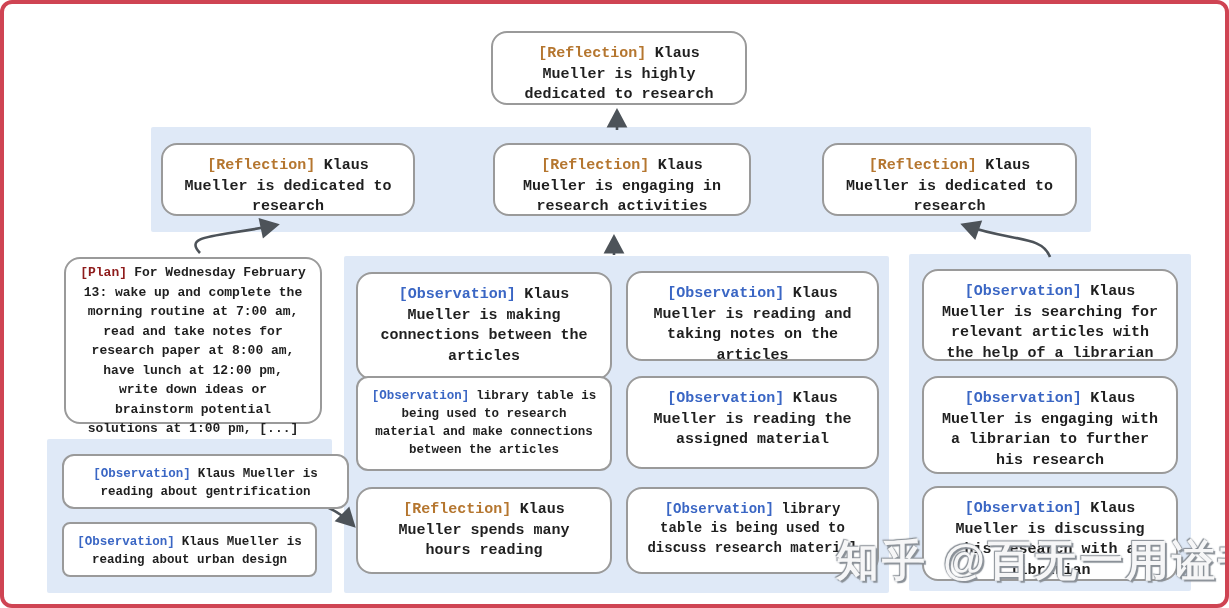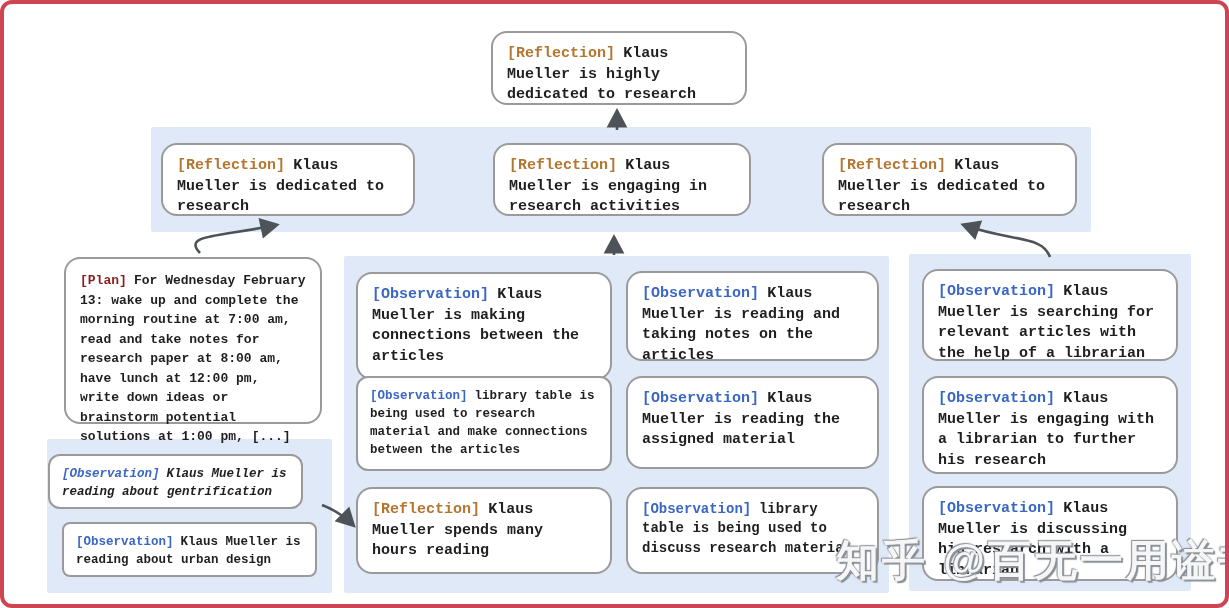--- a/index.html
+++ b/index.html
@@ -5,20 +5,21 @@
   html,body{margin:0;padding:0;background:#ffffff;}
   .frame{
     position:relative;
     width:1229px;height:608px;
     box-sizing:border-box;
     background:#ffffff;
     border:4px solid #cf4453;
     border-radius:12px;
     overflow:hidden;
     font-family:"Liberation Mono","DejaVu Sans Mono",monospace;
+    text-align:center;
   }
   .band{
     position:absolute;
     background:#dfe9f7;
     border-radius:2px;
   }
   .node{
     position:absolute;
     box-sizing:border-box;
     background:#ffffff;
@@ -30,21 +31,21 @@
     font-size:15px;
     line-height:1.38;
     z-index:10;
   }
   .node .tag{margin-right:0.55em;}
   .tag.reflection{color:#b5762f;}
   .tag.observation{color:#3a66c4;}
   .tag.plan{color:#8e1b1b;}
   .node.small{font-size:12.5px;border-radius:12px;padding:9px 12px;line-height:1.45;}
   .node.mid{font-size:14px;}
-  .node.plan-box{font-size:13px;line-height:1.5;padding:12px 14px;}
+  .node.plan-box{font-size:13px;line-height:1.5;padding:4px 14px;}
   .arrows{position:absolute;left:0;top:0;z-index:5;pointer-events:none;}
   .watermark{
     position:absolute;
     left:832px;top:528px;
     z-index:20;
     font-family:"Liberation Sans","DejaVu Sans",sans-serif;
     font-size:43px;
     font-weight:bold;
     letter-spacing:3px;
     color:rgba(255,255,255,0.92);
@@ -86,21 +87,21 @@
     <span class="tag reflection">[Reflection]</span><span>Klaus Mueller is engaging in research activities</span>
   </div>
   <div class="node" style="left:818px;top:139px;width:255px;height:73px;">
     <span class="tag reflection">[Reflection]</span><span>Klaus Mueller is dedicated to research</span>
   </div>
 
   <div class="node plan-box" style="left:60px;top:253px;width:258px;height:167px;">
     <span class="tag plan">[Plan]</span><span>For Wednesday February 13: wake up and complete the morning routine at 7:00 am, read and take notes for research paper at 8:00 am, have lunch at 12:00 pm, write down ideas or brainstorm potential solutions at 1:00 pm, [...]</span>
   </div>
 
-  <div class="node small" style="left:44px;top:450px;width:255px;height:55px;font-style:italic;">
+  <div class="node small" style="left:58px;top:450px;width:287px;height:55px;">
     <span class="tag observation">[Observation]</span><span>Klaus Mueller is reading about gentrification</span>
   </div>
   <div class="node small" style="left:58px;top:518px;width:255px;height:55px;border-radius:8px;">
     <span class="tag observation">[Observation]</span><span>Klaus Mueller is reading about urban design</span>
   </div>
 
   <div class="node" style="left:352px;top:268px;width:256px;height:108px;">
     <span class="tag observation">[Observation]</span><span>Klaus Mueller is making connections between the articles</span>
   </div>
   <div class="node small" style="left:352px;top:372px;width:256px;height:95px;">

